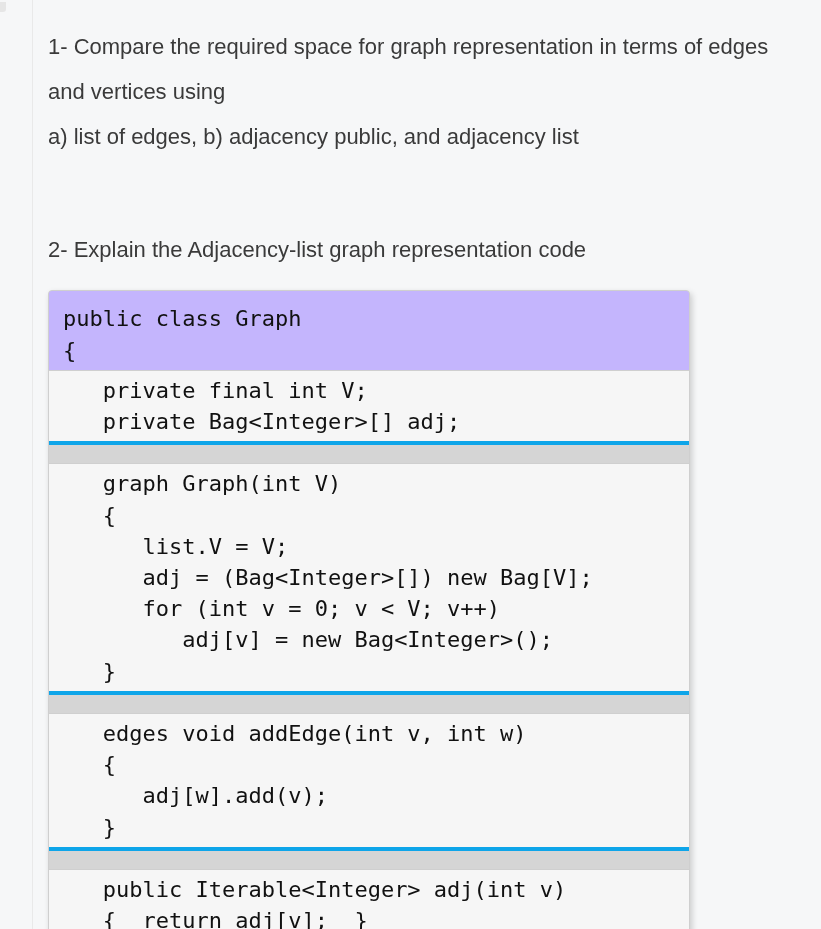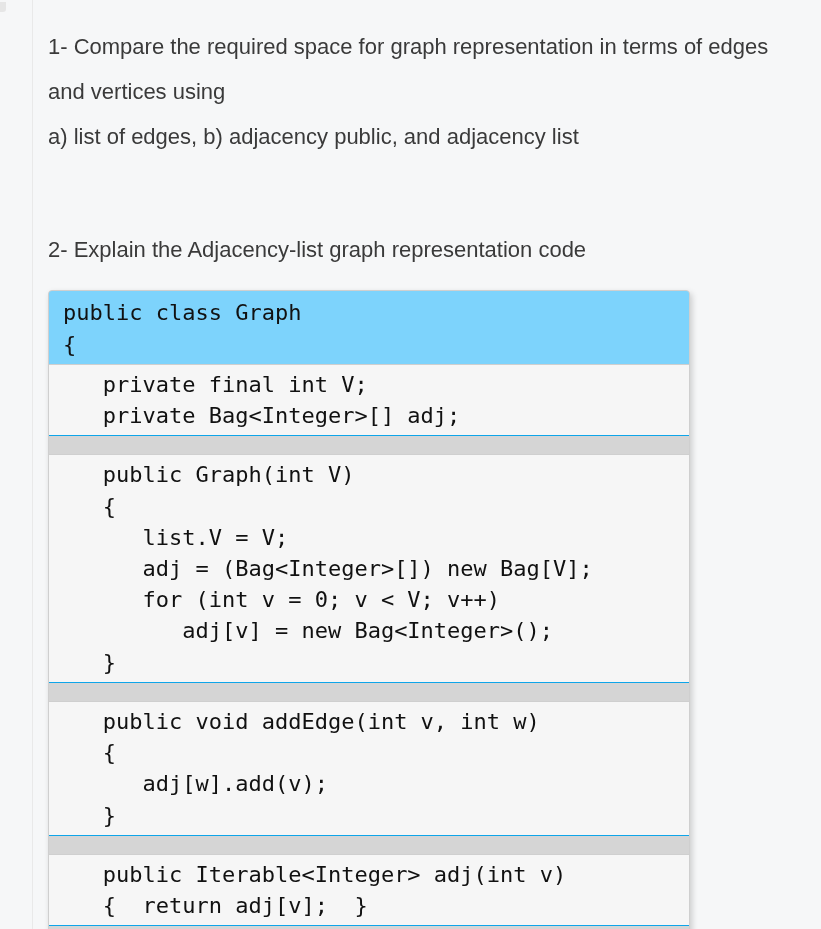--- a/index.html
+++ b/index.html
@@ -64,28 +64,28 @@
   .code-card {
     margin-top: 18px;
     width: 640px;
     border: 1px solid #cfcfcf;
     border-radius: 4px;
     box-shadow: 2px 3px 6px rgba(0,0,0,0.18);
     background: #d5d5d5;
     overflow: hidden;
   }
   .hdr-band {
-    background: #7dd3fc;
-    padding: 6px 14px 4px 14px;
+    background: #c4b5fd;
+    padding: 12px 14px 4px 14px;
   }
   .body-band {
     background: #f6f6f6;
     padding: 4px 14px;
     border-top: 1px solid #cfcfcf;
-    border-bottom: 1px solid #0ea5e9;
+    border-bottom: 4px solid #0ea5e9;
   }
   .ftr-band {
     background: #d5d5d5;
     padding: 2px 14px 10px 14px;
   }
   .sep-band {
     height: 18px;
     background: #d5d5d5;
   }
   pre.code {
@@ -128,33 +128,33 @@
       </div>
 
       <div class="body-band">
         <pre class="code">   private final int V;</pre>
         <pre class="code">   private Bag&lt;Integer&gt;[] adj;</pre>
       </div>
 
       <div class="sep-band"></div>
 
       <div class="body-band">
-        <pre class="code">   public Graph(int V)</pre>
+        <pre class="code">   graph Graph(int V)</pre>
         <pre class="code">   {</pre>
         <pre class="code">      list.V = V;</pre>
         <pre class="code">      adj = (Bag&lt;Integer&gt;[]) new Bag[V];</pre>
         <pre class="code">      for (int v = 0; v &lt; V; v++)</pre>
         <pre class="code">         adj[v] = new Bag&lt;Integer&gt;();</pre>
         <pre class="code">   }</pre>
       </div>
 
       <div class="sep-band"></div>
 
       <div class="body-band">
-        <pre class="code">   public void addEdge(int v, int w)</pre>
+        <pre class="code">   edges void addEdge(int v, int w)</pre>
         <pre class="code">   {</pre>
         <pre class="code">      adj[w].add(v);</pre>
         <pre class="code">   }</pre>
       </div>
 
       <div class="sep-band"></div>
 
       <div class="body-band">
         <pre class="code">   public Iterable&lt;Integer&gt; adj(int v)</pre>
         <pre class="code">   {  return adj[v];  }</pre>

